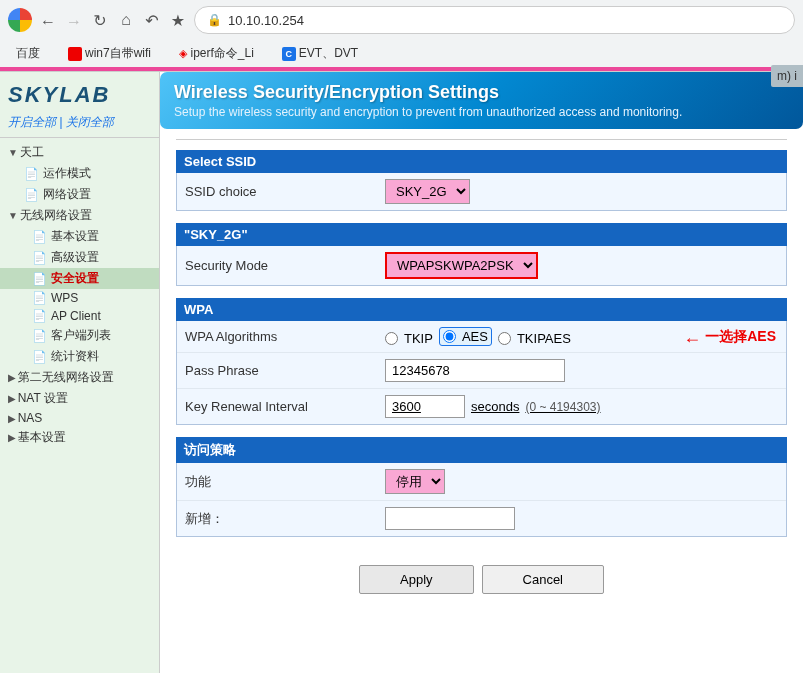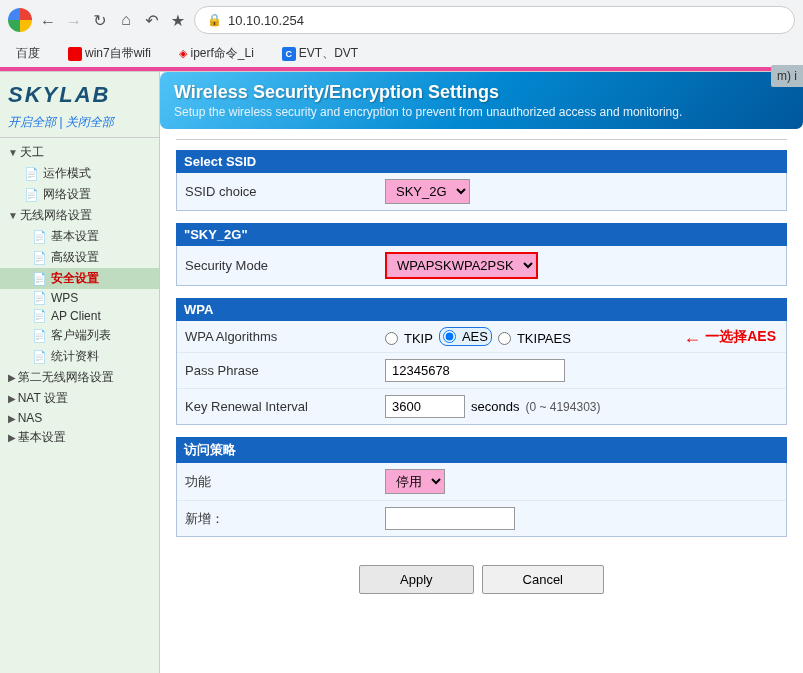--- a/index.html
+++ b/index.html
@@ -57,21 +57,21 @@
 
     select { padding: 3px 6px; border: 1px solid #999; font-size: 13px; background: #f9a8d4; cursor: pointer; }
     input[type="text"] { padding: 3px 6px; border: 1px solid #999; font-size: 13px; background: #fff; }
     input[type="radio"] { margin-right: 3px; cursor: pointer; }
 
     .security-mode-select { border: 2px solid #e00; padding: 3px 6px; }
 
     .radio-group { display: flex; align-items: flex-end; gap: 6px; }
     .radio-label { display: flex; align-items: center; gap: 3px; font-size: 13px; cursor: pointer; }
 
-    .aes-selected { background: #e3f2fd; border: 1px solid #1a73e8; border-radius: 8px; padding: 1px 3px; }
+    .aes-selected { background: #e3f2fd; border: 1px solid #1a73e8; border-radius: 3px; padding: 1px 3px; }
 
     .btn-row { display: flex; justify-content: center; gap: 8px; padding: 16px 0; }
     .btn { padding: 6px 40px; font-size: 13px; border: 1px solid #999; background: #f0f0f0; cursor: pointer; border-radius: 2px; }
     .btn-primary { background: #e8e8e8; }
   </style>
 </head>
 <body>
 
 <div style="position:relative;">
 
@@ -261,21 +261,21 @@
 
             <div class="form-row">
               <div class="form-label">Pass Phrase</div>
               <div class="form-control">
                 <input type="text" value="12345678" style="width: 180px;">
               </div>
             </div>
 
             <div class="form-row">
               <div class="form-label">Key Renewal Interval</div>
-              <div class="form-control" style="display:flex;align-items:center;gap:6px;">
+              <div class="form-control" style="display:flex;align-items:center;gap:6px;text-decoration:underline;">
                 <input type="text" value="3600" style="width: 80px;">
                 <span>seconds</span>
                 <span style="color:#555;font-size:12px;">(0 ~ 4194303)</span>
               </div>
             </div>
           </div>
         </div>
 
         <div>
           <div class="section-header">访问策略</div>

